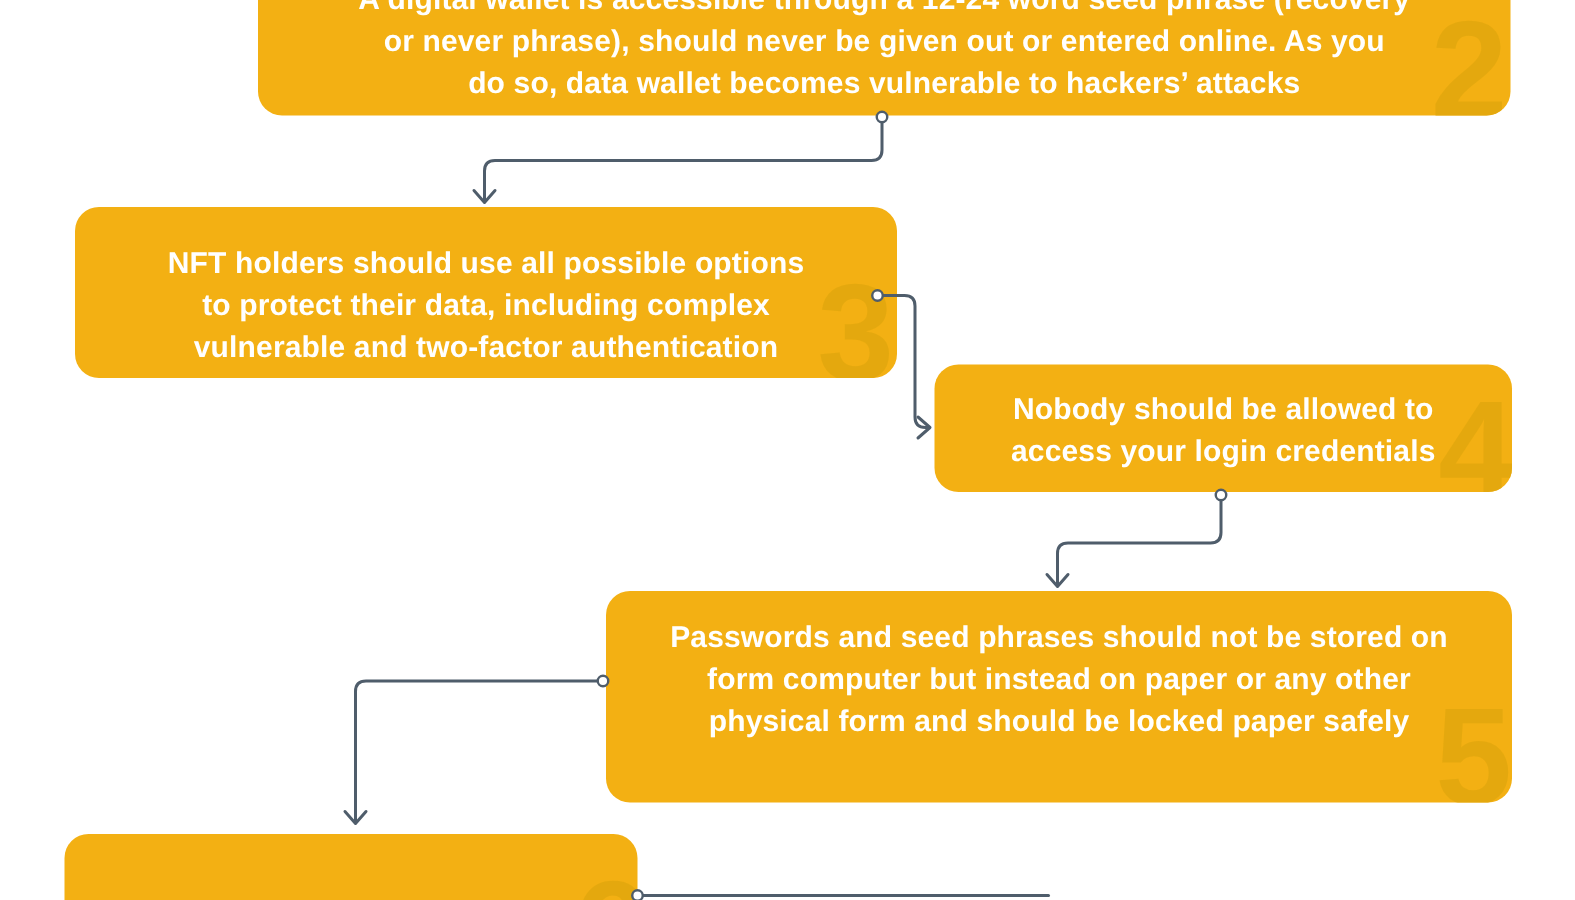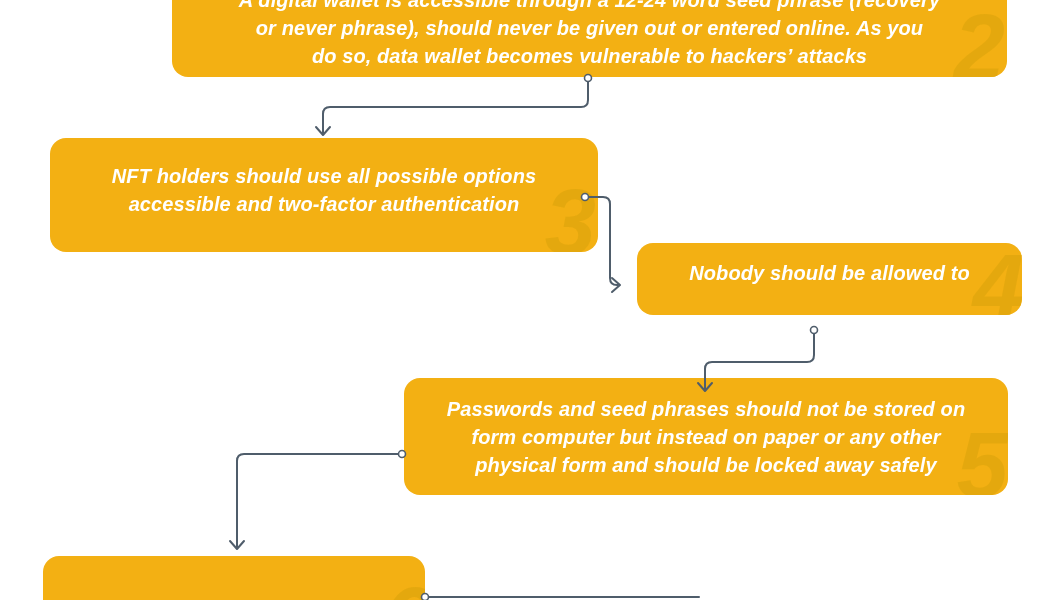--- a/index.html
+++ b/index.html
@@ -7,21 +7,20 @@
     padding: 0;
     background: #ffffff;
   }
   #canvas {
     position: relative;
     width: 1050px;
     height: 600px;
     overflow: hidden;
     background: #ffffff;
     font-family: "Liberation Sans", sans-serif;
-    font-style: italic;
   }
   .step-box {
     position: absolute;
     background: #F3B013;
     border-radius: 16px;
     overflow: hidden;
     color: #ffffff;
     box-sizing: border-box;
   }
   .step-text {
@@ -42,22 +41,22 @@
     font-weight: 700;
     font-size: 92px;
     line-height: 1;
     color: #E3A80F;
     opacity: 0.9;
     user-select: none;
   }
   
   #box-2 { left: 172px; top: -27px;  width: 835px; height: 104px; padding-top: 13px; }
   #box-3 { left: 50px;  top: 138px;  width: 548px; height: 114px; padding-top: 24px; }
-  #box-4 { left: 637px; top: 243px;  width: 385px; height: 72px;  padding-top: 16px; }
-  #box-5 { left: 404px; top: 378px;  width: 604px; height: 117px; padding-top: 17px; }
+  #box-4 { left: 623px; top: 243px;  width: 385px; height: 85px;  padding-top: 16px; }
+  #box-5 { left: 404px; top: 394px;  width: 604px; height: 141px; padding-top: 17px; }
   #box-6 { left: 43px;  top: 556px;  width: 382px; height: 120px; padding-top: 14px; }
   #box-2 .step-number { bottom: -16px; right: 2px; }
   #box-3 .step-number { bottom: -16px; right: 2px; }
   #box-4 .step-number { bottom: -18px; right: -2px; }
   #box-5 .step-number { bottom: -16px; right: 0px; }
   #box-6 .step-number { bottom: auto; top: 18px; right: -8px; }
   #connector-layer {
     position: absolute;
     left: 0; top: 0;
     width: 1050px;
@@ -88,37 +87,39 @@
       <div class="step-line">A digital wallet is accessible through a 12-24 word seed phrase (recovery</div>
       <div class="step-line">or never phrase), should never be given out or entered online. As you</div>
       <div class="step-line">do so, data wallet becomes vulnerable to hackers’ attacks</div>
     </div>
     <div class="step-number">2</div>
   </div>
 
   <div class="step-box" id="box-3">
     <div class="step-text">
       <div class="step-line">NFT holders should use all possible options</div>
-      <div class="step-line">accessible and two-factor authentication</div>
+      <div class="step-line">to protect their data, including complex</div>
+      <div class="step-line">vulnerable and two-factor authentication</div>
     </div>
     <div class="step-number">3</div>
   </div>
 
   <div class="step-box" id="box-4">
     <div class="step-text">
       <div class="step-line">Nobody should be allowed to</div>
+      <div class="step-line">access your login credentials</div>
     </div>
     <div class="step-number">4</div>
   </div>
 
   <div class="step-box" id="box-5">
     <div class="step-text">
       <div class="step-line">Passwords and seed phrases should not be stored on</div>
       <div class="step-line">form computer but instead on paper or any other</div>
-      <div class="step-line">physical form and should be locked away safely</div>
+      <div class="step-line">physical form and should be locked paper safely</div>
     </div>
     <div class="step-number">5</div>
   </div>
 
   <div class="step-box" id="box-6">
     <div class="step-number">6</div>
   </div>
 
   <svg id="connector-layer" viewBox="0 0 1050 600" xmlns="http://www.w3.org/2000/svg">
 

